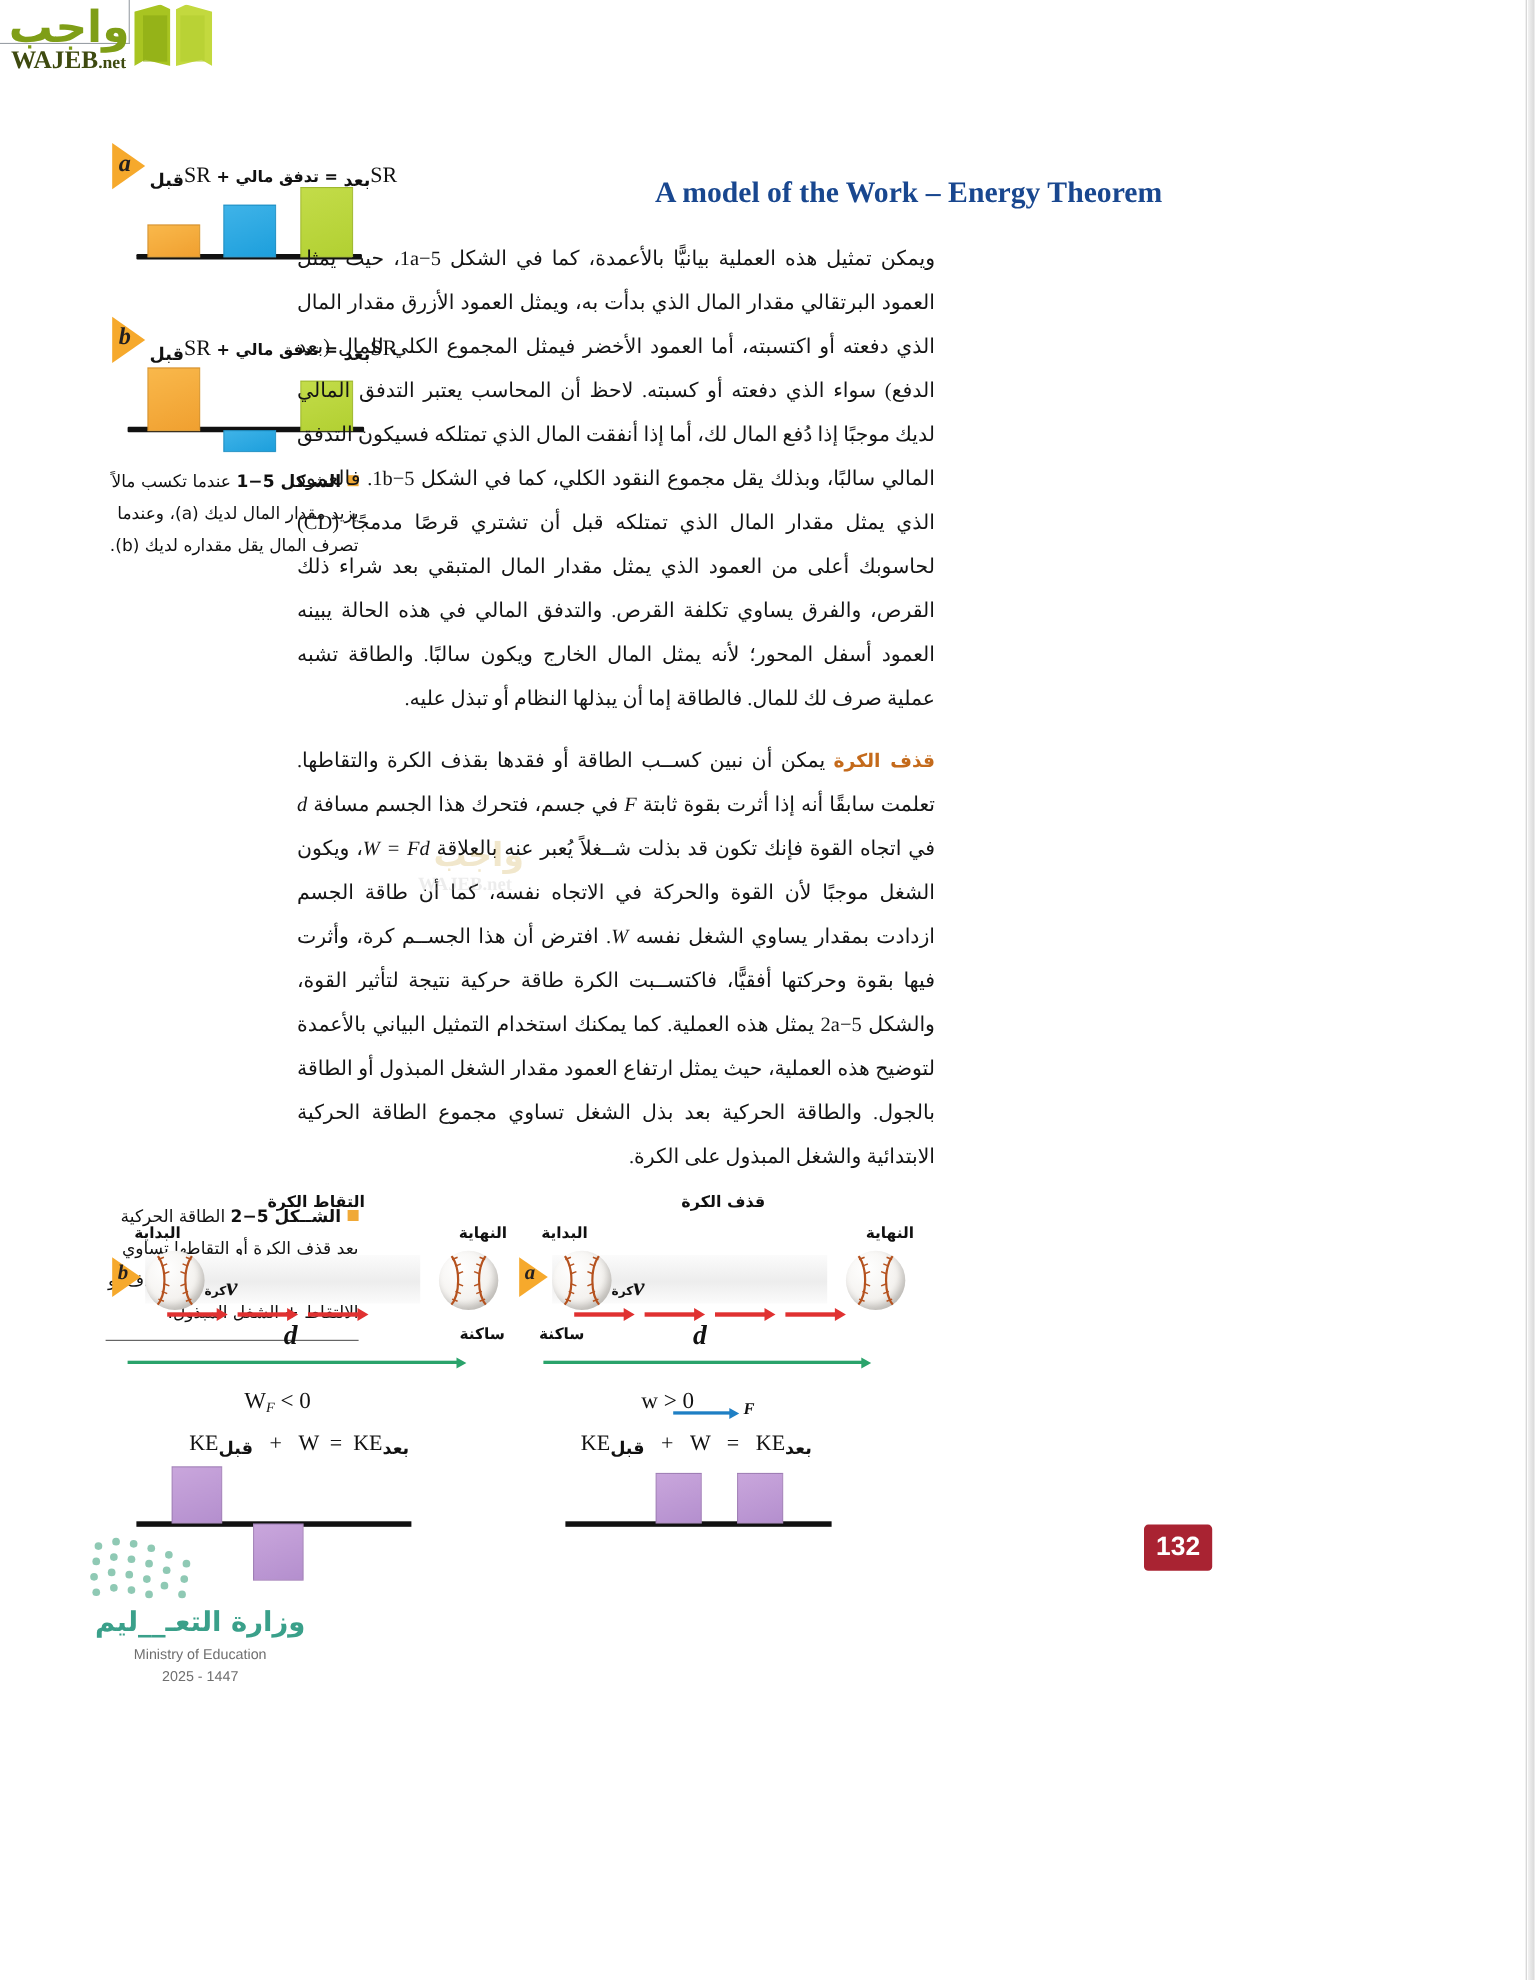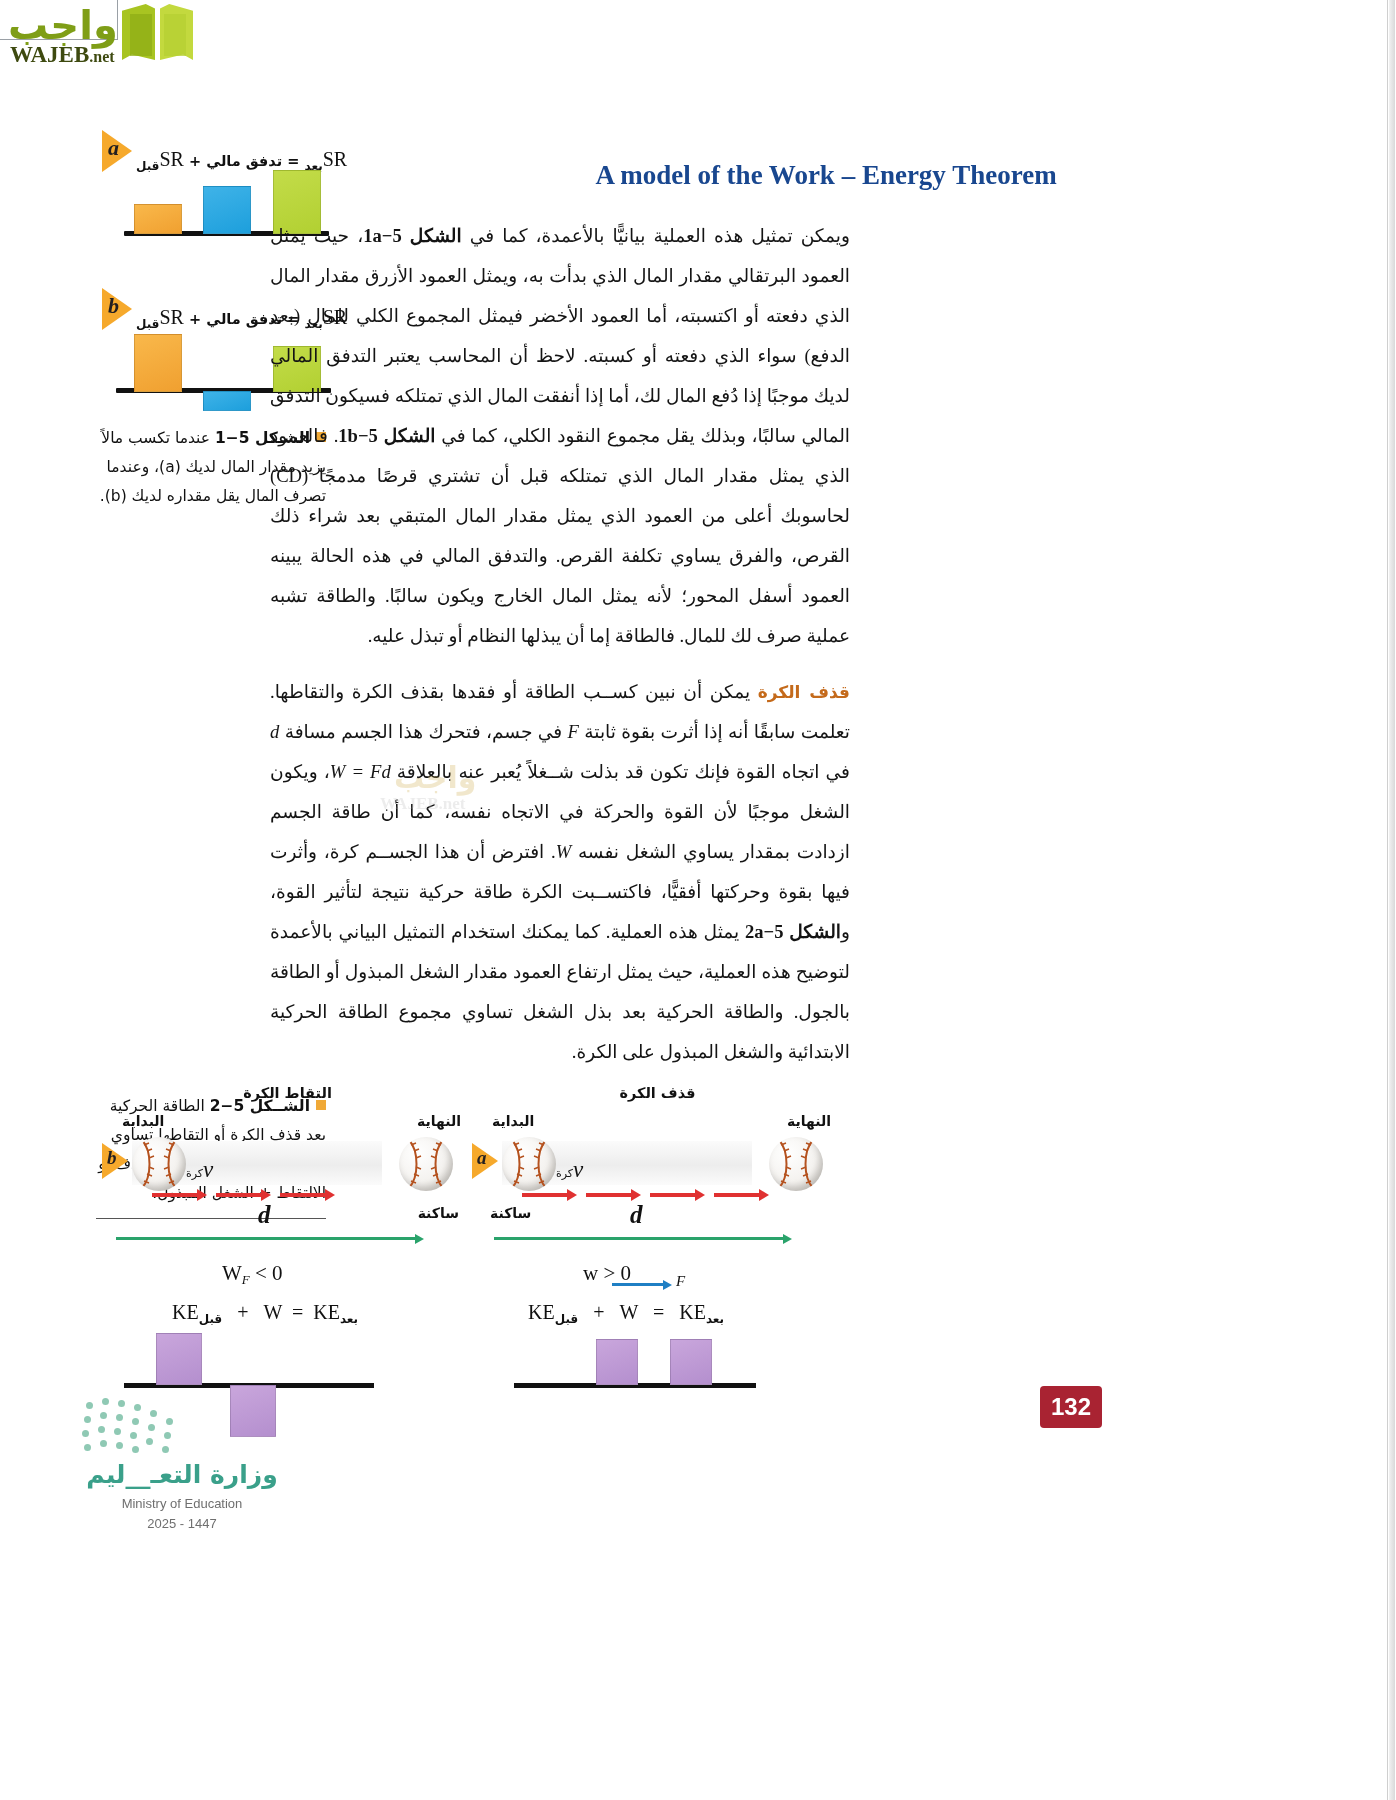--- a/index.html
+++ b/index.html
@@ -38,21 +38,21 @@
     font-family:"DejaVu Sans",sans-serif;letter-spacing:0px;}
   .h-en{position:absolute;right:0;top:160px;width:600px;text-align:right;
     color:#19478f;font-size:27px;font-weight:bold;
     font-family:"Liberation Serif",serif;direction:ltr;}
 
   
   .col{position:absolute;right:546px;width:580px;text-align:justify;
     color:#141414;font-size:18.6px;line-height:40px;
     font-family:"Liberation Serif","DejaVu Serif",serif;direction:rtl;}
   .col p{margin:0 0 16px 0;}
-  .col b{font-weight:bold;margin-top:44px;}
+  .col b{font-weight:normal;margin-top:44px;}
   .kw{color:#c46a1b;font-weight:bold;font-family:"DejaVu Sans",sans-serif;font-size:17px;}
   .mi{font-style:italic;font-family:"Liberation Serif",serif;}
   .ltr{direction:ltr;unicode-bidi:isolate;}
 
   
   .side{position:absolute;left:96px;width:230px;}
   .side-cap{font-family:"DejaVu Sans",sans-serif;font-size:15.5px;
     line-height:29px;color:#111;text-align:right;direction:rtl;}
   .side-cap .lbl{font-weight:bold;}
   .side-rule{height:1px;background:#555;margin-top:10px;}
@@ -70,21 +70,21 @@
 
   .tri{position:absolute;width:0;height:0;
      border-top:21px solid transparent;border-bottom:21px solid transparent;}
   .tri-l{border-left:30px solid #f6a92c;}
   .tri-lbl{position:absolute;font-family:"Liberation Serif",serif;
      font-size:22px;font-weight:bold;color:#231f20;font-style:italic;}
 
   .eqline{position:absolute;direction:rtl;white-space:nowrap;
      font-family:"DejaVu Sans",sans-serif;font-size:14.5px;font-weight:bold;color:#111;}
   .sr{font-family:"Liberation Serif",serif;font-size:20px;font-weight:normal;}
-  .sub{font-size:12px;font-family:"DejaVu Sans",sans-serif;font-weight:bold;
+  .sub{font-size:16px;font-family:"DejaVu Sans",sans-serif;font-weight:bold;
      vertical-align:-4px;}
 
   
   .fig52{position:absolute;left:110px;top:1085px;width:740px;height:330px;}
   .panel{position:absolute;top:0;width:355px;height:330px;}
   .pnl-title{position:absolute;top:0;width:100%;text-align:center;
      font-family:"DejaVu Sans",sans-serif;font-size:14.5px;font-weight:bold;color:#111;}
   .pnl-sub{position:absolute;font-family:"DejaVu Sans",sans-serif;
      font-size:14px;font-weight:bold;color:#111;}
   .ball{position:absolute;width:54px;height:54px;border-radius:50%;
@@ -102,21 +102,21 @@
      border-top:5px solid transparent;border-bottom:5px solid transparent;
      border-left:9px solid #2aa36b;}
   .bluearrow{position:absolute;height:3px;background:#1f7fc4;}
   .bluearrow:after{content:"";position:absolute;right:-8px;top:-3.5px;
      border-top:5px solid transparent;border-bottom:5px solid transparent;
      border-left:9px solid #1f7fc4;}
   .dlbl{position:absolute;font-family:"Liberation Serif",serif;font-size:25px;
      font-weight:bold;font-style:italic;color:#111;}
   .wlbl{position:absolute;font-family:"Liberation Serif",serif;font-size:21px;color:#111;direction:ltr;margin-top:16px;}
   .flbl{position:absolute;font-family:"Liberation Serif",serif;font-size:15px;
-     font-weight:normal;font-style:italic;color:#111;}
+     font-weight:bold;font-style:italic;color:#111;}
   .keq{position:absolute;font-family:"Liberation Serif",serif;font-size:20px;color:#111;
      direction:ltr;white-space:nowrap;}
   .pbar{position:absolute;background:linear-gradient(160deg,#c9a6dc,#b48fce);
      border:1px solid rgba(0,0,0,.12);}
   .paxis{position:absolute;height:5px;background:#111;}
 
   
   .moe{position:absolute;left:82px;top:1396px;width:230px;height:150px;}
   .moe-dots{position:absolute;left:0;top:0;width:110px;height:62px;}
   .dot{position:absolute;width:7px;height:7px;border-radius:50%;background:#8fc9b4;}

